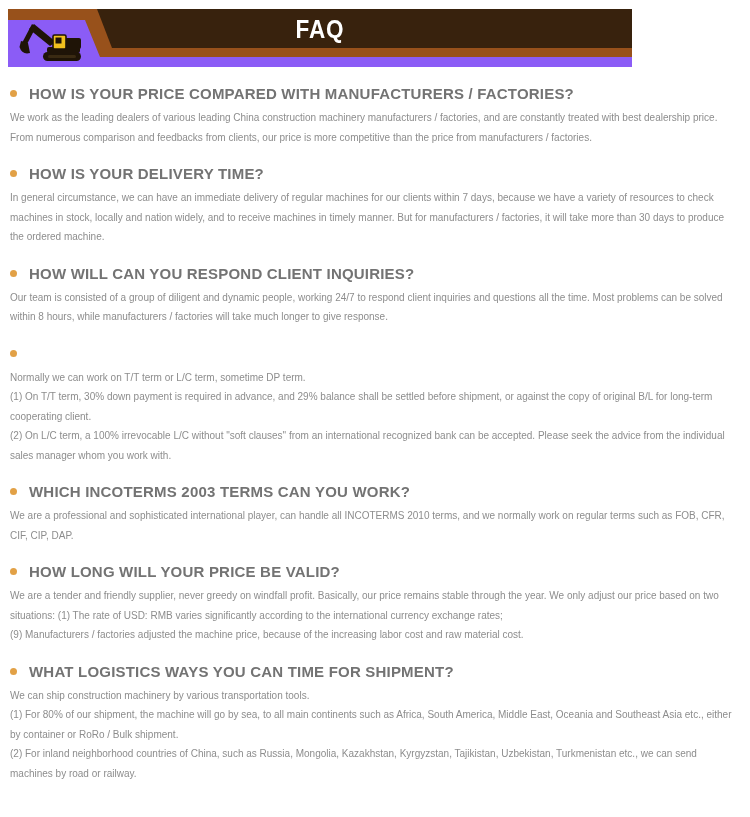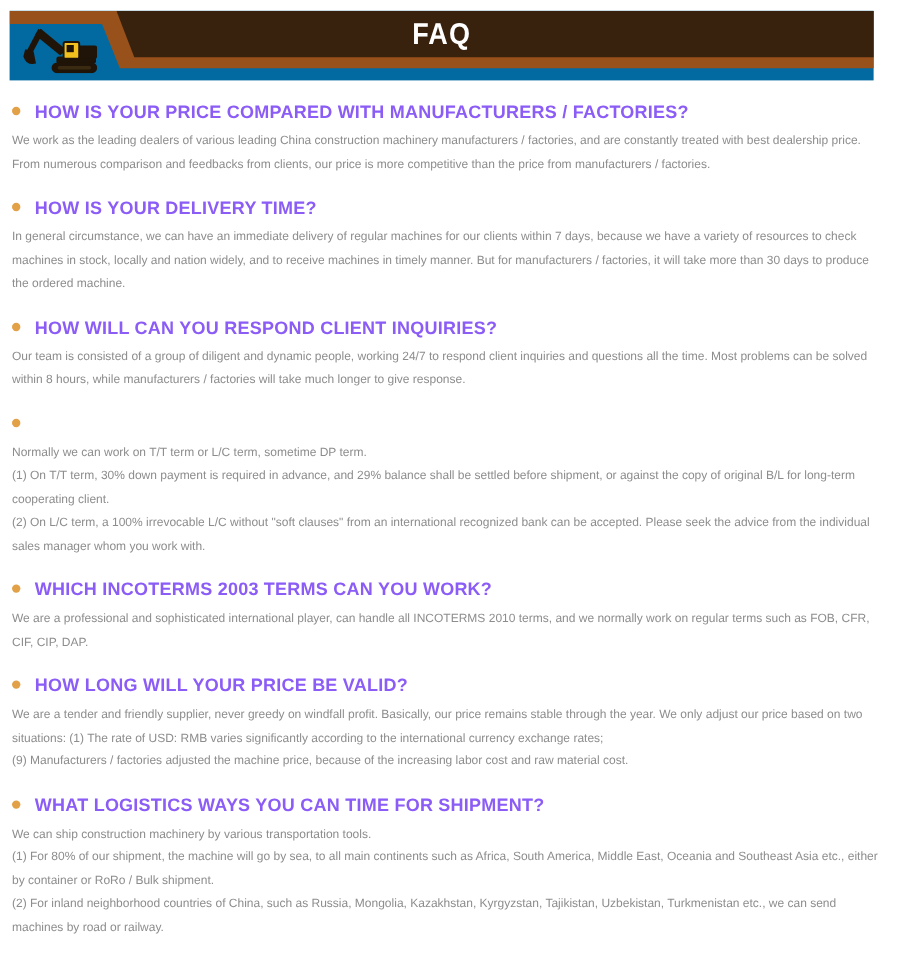--- a/index.html
+++ b/index.html
@@ -2,42 +2,42 @@
 <html><head>
 <meta charset="utf-8">
 <style>
   html, body { margin: 0; padding: 0; background: #ffffff; }
   body {
     width: 750px; height: 817px; position: relative; overflow: hidden;
     font-family: "Liberation Sans", sans-serif;
   }
   
   .banner {
-    position: absolute; left: 8px; top: 9px; width: 720px; height: 58px;
-    background: #0369a1;
+    position: absolute; left: 8px; top: 9px; width: 624px; height: 58px;
+    background: #8b5cf6;
   }
   .banner-frame {
     position: absolute; inset: 0; background: #98511B;
     clip-path: polygon(0 0, 736px 0, 736px 48px, 92px 48px, 77px 11px, 0 11px);
   }
   .banner-band {
     position: absolute; inset: 0; background: #38220D;
     clip-path: polygon(89px 0, 722px 0, 722px 39px, 104px 39px);
   }
   .banner-title {
     position: absolute; top: 6px; left: 0; width: 100%;
     text-align: center; color: #ffffff; font-weight: bold; font-size: 25px;
     letter-spacing: 1px; transform: scaleX(0.9);
   }
   .excavator { position: absolute; left: 11px; top: 14px; }
   
   .content { position: absolute; top: 84px; left: 10px; right: 10px; }
   .faq-section { margin-bottom: 17px; }
   .faq-question {
-    margin: 0 0 4px 0; font-size: 15px; font-weight: bold; color: #8b5cf6;
+    margin: 0 0 4px 0; font-size: 15px; font-weight: bold; color: #737373;
     letter-spacing: 0.2px; line-height: 20px;
   }
   .bullet {
     display: inline-block; width: 7px; height: 7px; border-radius: 50%;
     background: #E2A146; margin-right: 12px; vertical-align: 2px;
   }
   .faq-answer p {
     margin: 0; font-size: 10px; color: #8d8d8d; line-height: 19.5px;
   }
 </style>

